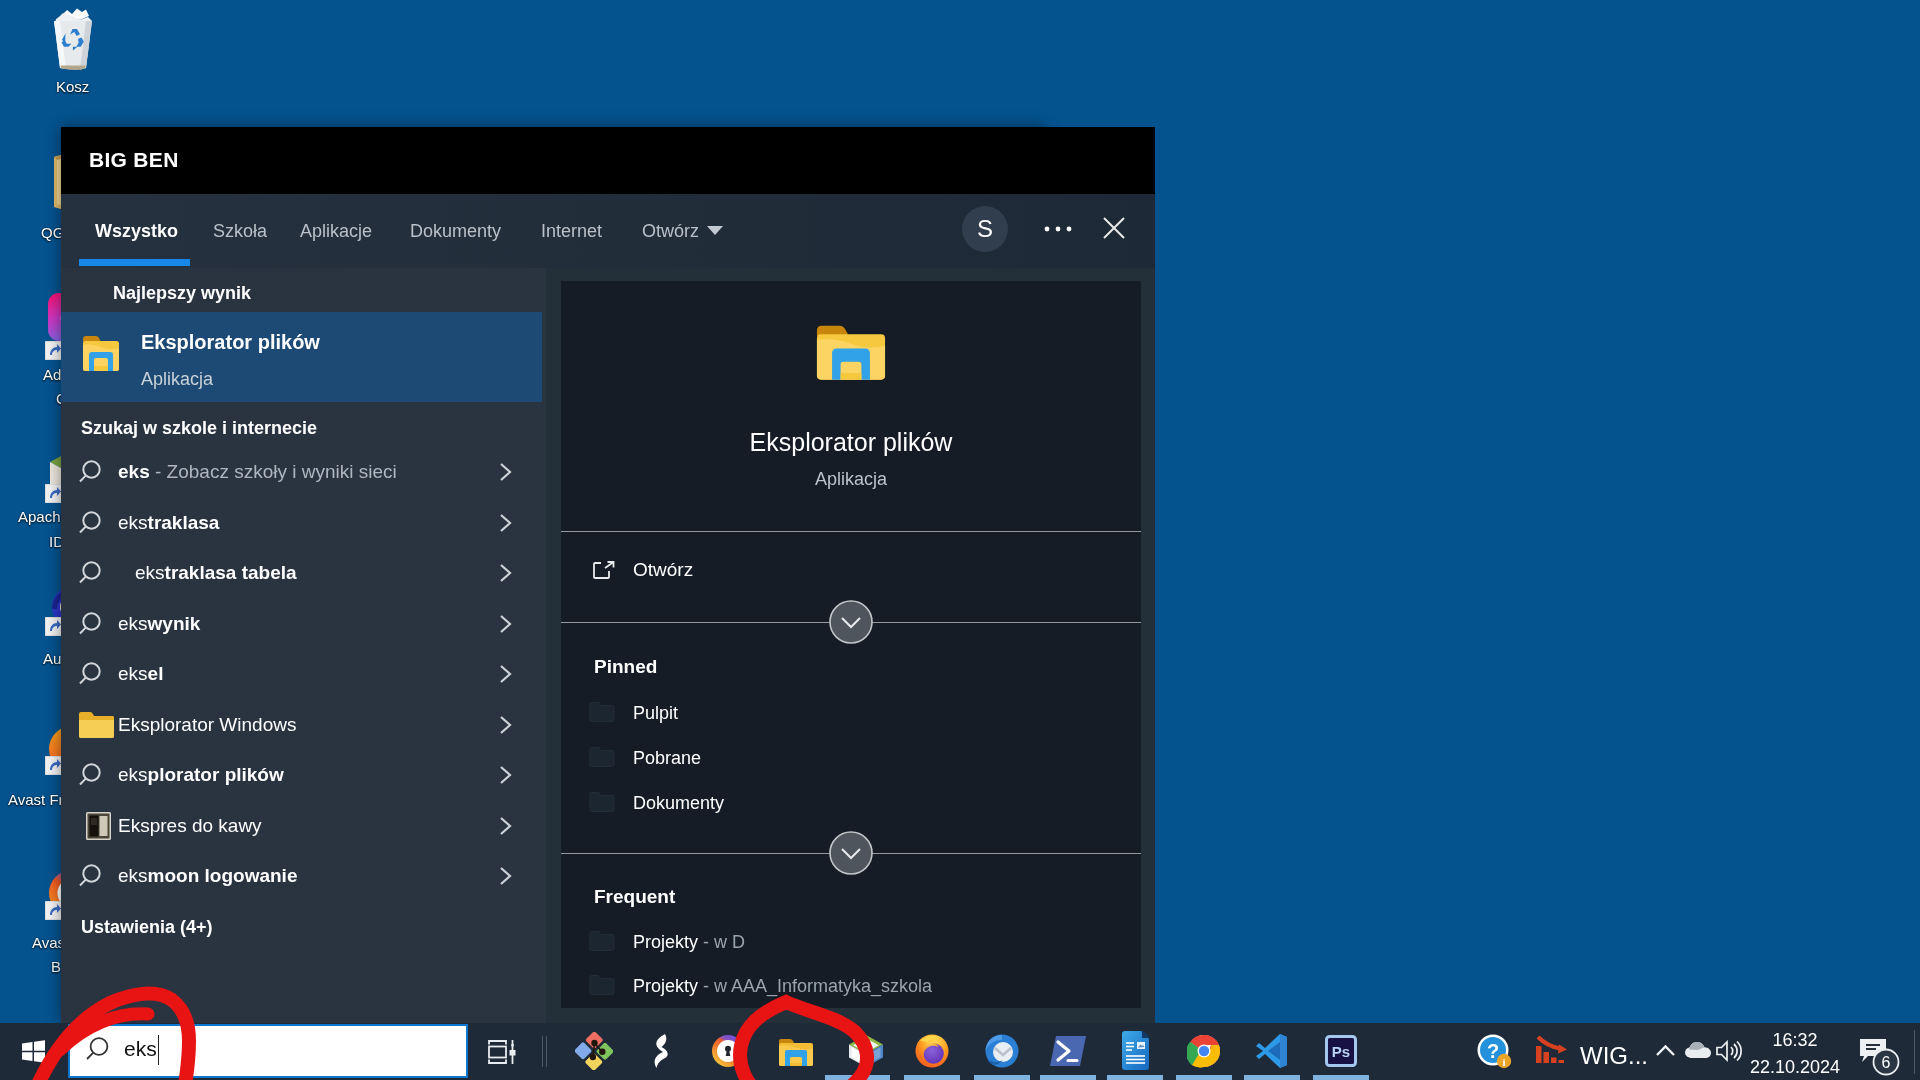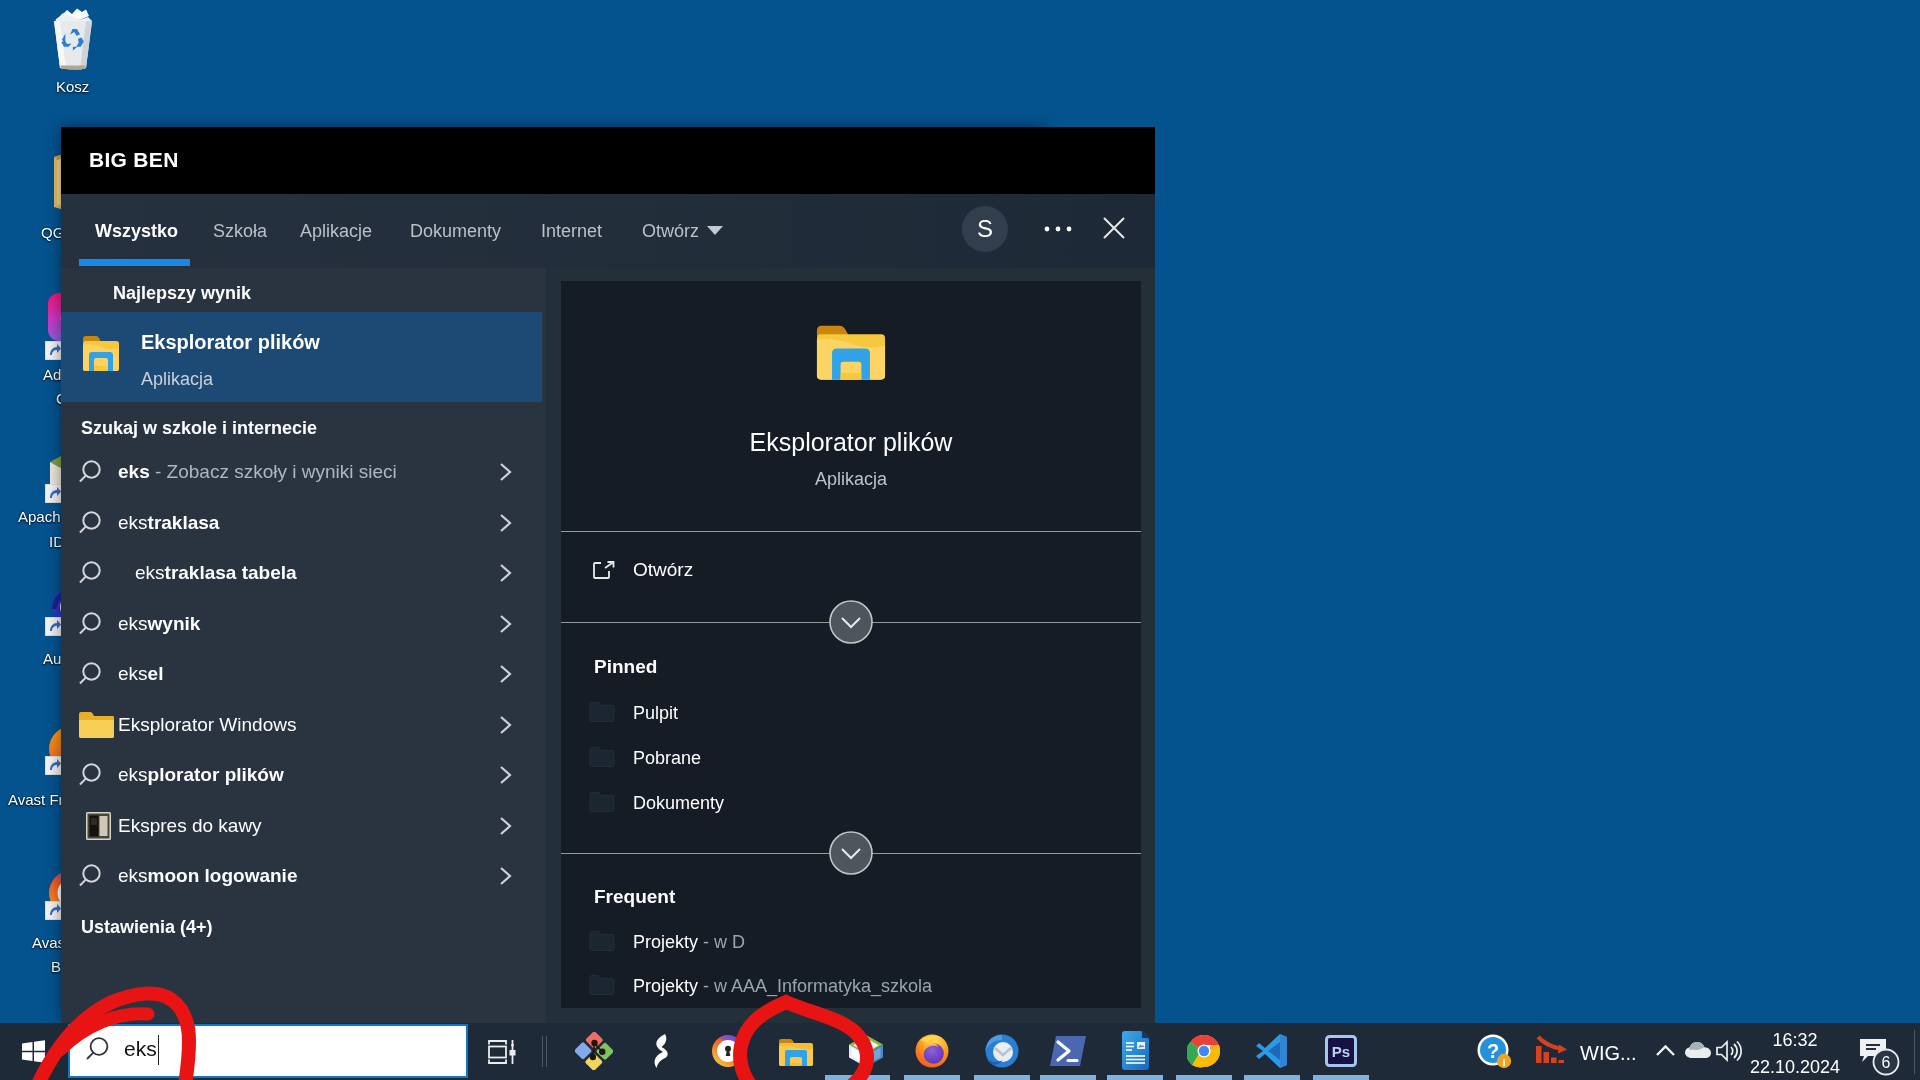--- a/index.html
+++ b/index.html
@@ -518,21 +518,21 @@
   <svg class="tbicon" style="left:1534px; top:11px;" width="36" height="34" viewBox="0 0 36 34">
     <g fill="#d8411f">
       <rect x="2" y="12" width="5.5" height="17"></rect>
       <rect x="9.5" y="18" width="5.5" height="11"></rect>
       <rect x="17" y="23.5" width="5.5" height="5.5"></rect>
       <rect x="24.5" y="26" width="5.5" height="3"></rect>
     </g>
     <path d="M4 3 C 11 10, 18 13, 26 14.5" fill="none" stroke="#d8411f" stroke-width="4.2"></path>
     <polygon points="25,10.5 33,15.5 24,19.5" fill="#d8411f"></polygon>
   </svg>
-  <div class="traytxt" style="left:1580px; top:19px; font-size:20px;">WIG...</div>
+  <div class="traytxt" style="left:1580px; top:19px; font-size:24px;">WIG...</div>
   <svg class="tbicon" style="left:1655px; top:21px;" width="21" height="13" viewBox="0 0 21 13">
       <polyline points="2,11 10.5,2.5 19,11" fill="none" stroke="#eef1f3" stroke-width="2.4"></polyline>
     </svg>
 
   <svg class="tbicon" style="left:1684px; top:18px;" width="28" height="18" viewBox="0 0 28 18">
     <path d="M8 17 C4 17 1 14.5 1 11.5 C1 9 3 6.8 5.7 6.3 C6.6 3.2 9.5 1 13 1 C16.5 1 19.5 3.2 20.5 6.3 C24.5 6.5 27 9 27 12 C27 15 24.5 17 21 17 Z" fill="#e9edf0"></path>
     <path d="M5.7 6.3 C6.6 3.2 9.5 1 13 1 C16.5 1 19.5 3.2 20.5 6.3 L14 9 L5 8.5 Z" fill="#a8b0b8"></path>
   </svg>
 
   <svg class="tbicon" style="left:1716px; top:17px;" width="28" height="22" viewBox="0 0 28 22">

